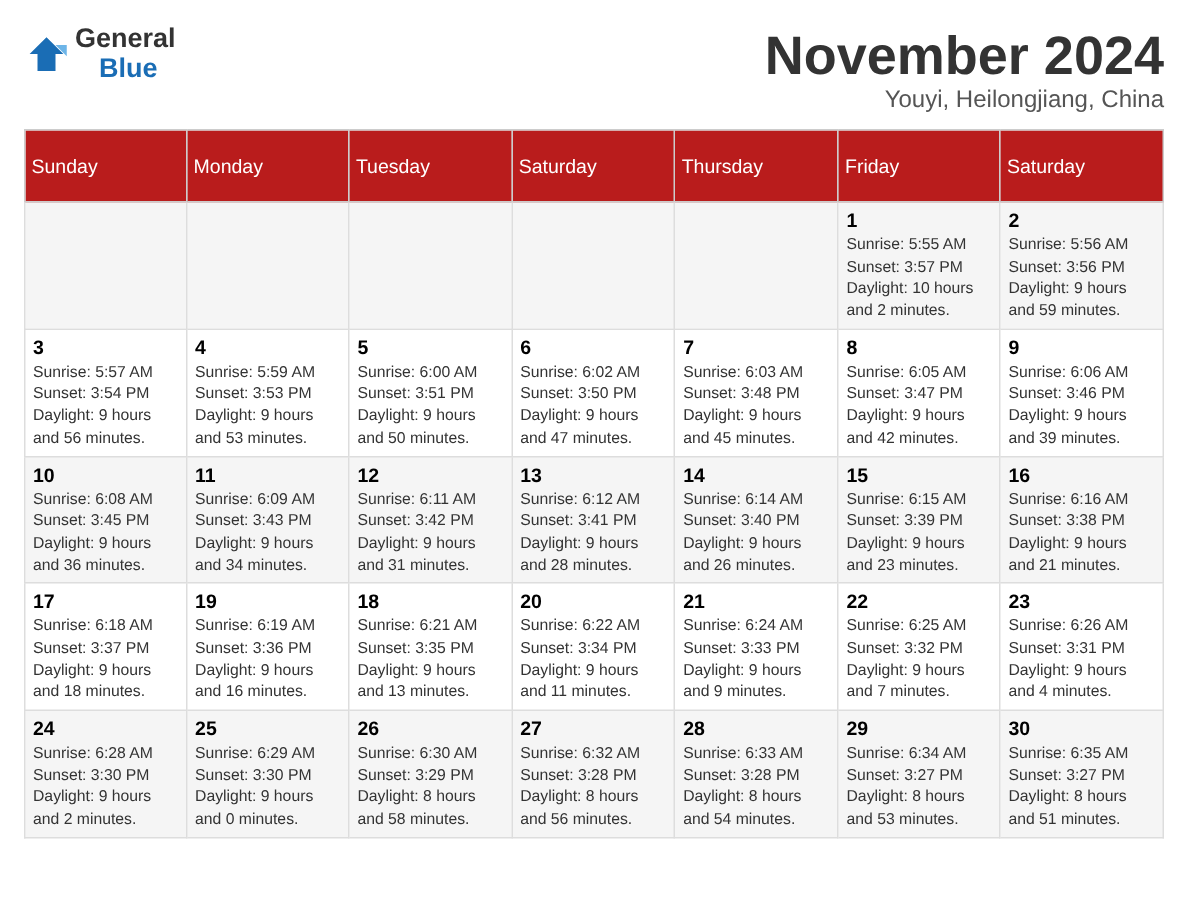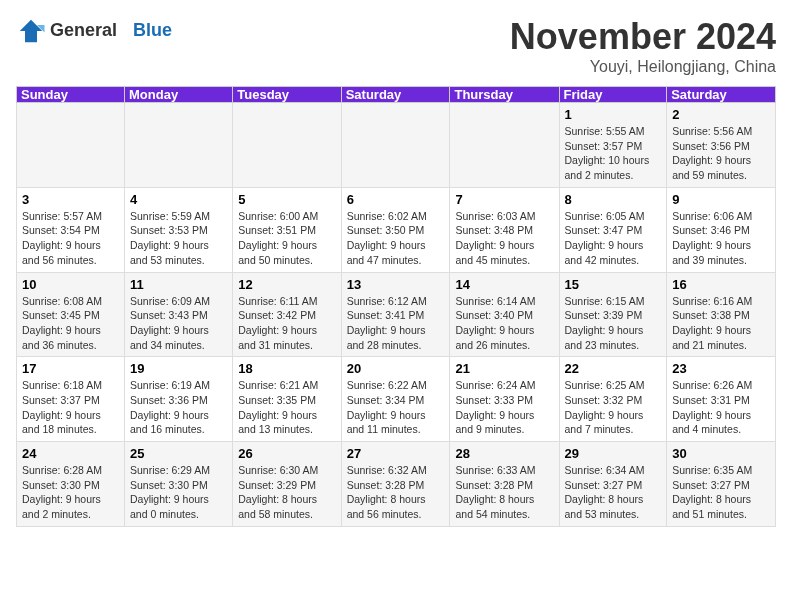--- a/index.html
+++ b/index.html
@@ -16,21 +16,21 @@
       align-items: flex-start;
       margin-bottom: 10px;
     }
     .logo {
       display: flex;
       align-items: center;
       gap: 4px;
     }
     .logo-text {
       display: flex;
-      flex-direction: row;
+      flex-direction: column;
       line-height: 1.1;
     }
     .logo-general {
       font-size: 18px;
       font-weight: bold;
       color: #333;
     }
     .logo-blue {
       font-size: 18px;
       font-weight: bold;
@@ -52,26 +52,26 @@
     .title-location {
       font-size: 16px;
       color: #555;
     }
     .calendar {
       width: 100%;
       border-collapse: collapse;
       font-size: 11px;
     }
     .calendar thead tr th {
-      background-color: #6d28d9;
+      background-color: #b91c1c;
       color: #fff;
-      padding: 0 4px;
+      padding: 16px 4px;
       text-align: left;
       font-size: 13px;
-      font-weight: bold;
+      font-weight: normal;
       border: 1px solid #ccc;
     }
     .calendar tbody tr td {
       vertical-align: top;
       padding: 4px 5px;
       border: 1px solid #ddd;
       min-height: 80px;
       width: 113px;
     }
     .calendar tbody tr:nth-child(odd) td {

